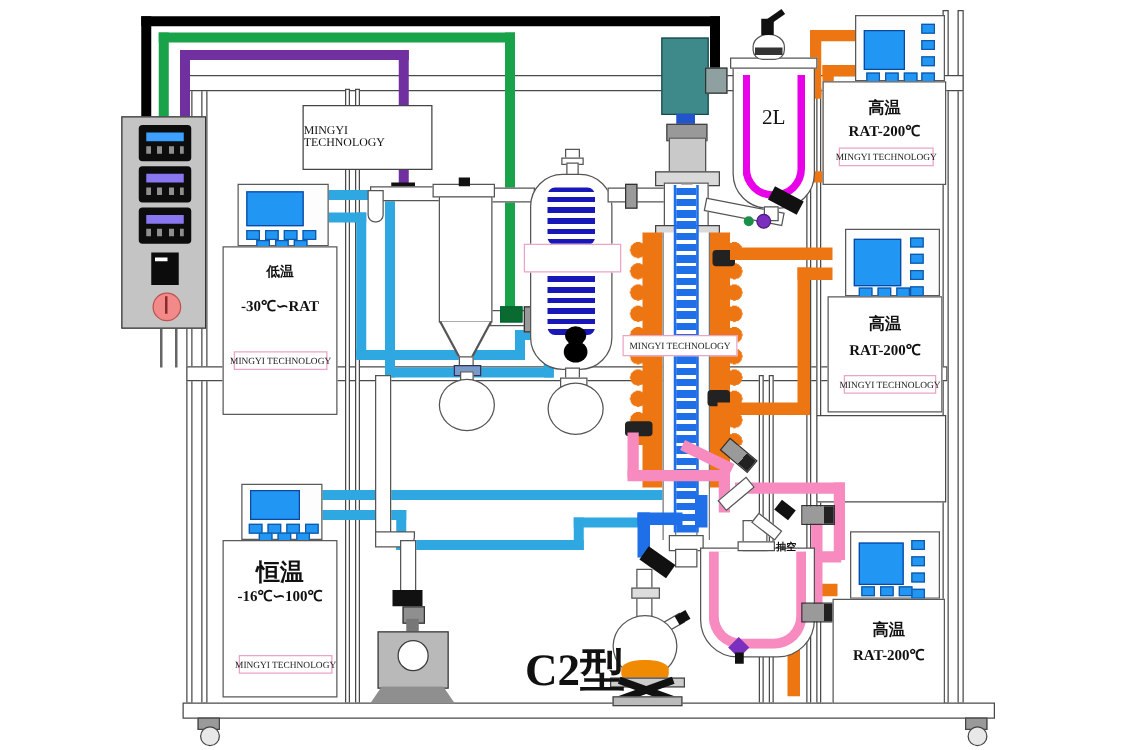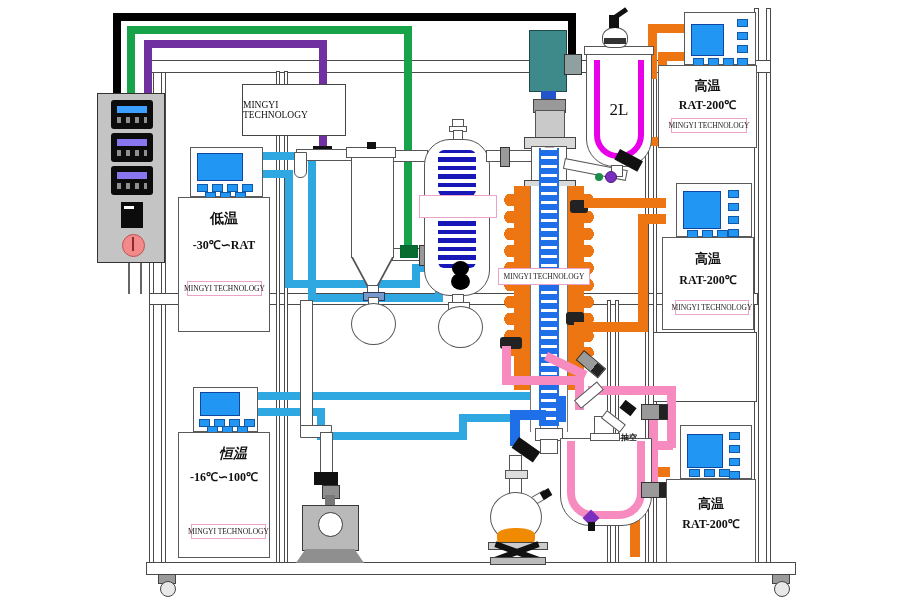--- a/index.html
+++ b/index.html
@@ -196,21 +196,21 @@
   <div class="abs" style="left:621px;top:403px;width:14px;height:10px;background:#111;transform:rotate(38deg);"></div>
   <div class="cn" style="left:616px;top:432px;width:26px;font-size:8px;">抽空</div>
   <div class="abs" style="left:641px;top:404px;width:25px;height:14px;background:linear-gradient(90deg,#9a9a9a 68%,#222 68%);border:1px solid #333;"></div>
   <div class="abs" style="left:641px;top:482px;width:25px;height:14px;background:linear-gradient(90deg,#9a9a9a 68%,#222 68%);border:1px solid #333;"></div>
   <div class="abs" style="left:585px;top:512px;width:12px;height:12px;background:#7B2FBE;transform:rotate(45deg);"></div>
   <div class="abs" style="left:588px;top:522px;width:7px;height:9px;background:#111;"></div>
 
   <div class="glass" style="left:565px;top:158px;width:64px;height:11px;transform:rotate(11deg);transform-origin:left top;"></div>
   <div class="glass" style="left:586px;top:53px;width:66px;height:114px;border-radius:0 0 28px 28px;"></div>
   <div class="abs" style="left:594px;top:60px;width:50px;height:99px;border-left:6px solid #E800E8;border-right:6px solid #E800E8;border-bottom:6px solid #E800E8;border-radius:0 0 24px 24px;box-sizing:border-box;"></div>
-  <div class="cn" style="left:598px;top:100px;width:42px;font-family:'Liberation Serif',serif;font-weight:normal;font-size:17px;">2L</div>
+  <div class="cn" style="left:598px;top:84px;width:42px;font-family:'Liberation Serif',serif;font-weight:normal;font-size:17px;">2L</div>
   <div class="abs" style="left:584px;top:46px;width:70px;height:9px;background:#fff;border:1.5px solid #555;box-sizing:border-box;"></div>
   <div class="glass" style="left:602px;top:27px;width:26px;height:21px;border-radius:50% 50% 8px 8px;"></div>
   <div class="abs" style="left:604px;top:38px;width:22px;height:6px;background:#333;"></div>
   <div class="abs" style="left:609px;top:15px;width:10px;height:13px;background:#111;"></div>
   <div class="abs" style="left:613px;top:11px;width:15px;height:5px;background:#111;transform:rotate(-35deg);"></div>
   <div class="glass" style="left:611px;top:165px;width:12px;height:12px;"></div>
   <div class="abs circ" style="left:605px;top:171px;width:10px;height:10px;background:#7B2FBE;border:1px solid #4a1a7a;"></div>
   <div class="abs circ" style="left:595px;top:173px;width:8px;height:8px;background:#1A8F4A;"></div>
   <div class="abs" style="left:620px;top:149px;width:26px;height:12px;background:#111;transform:rotate(28deg);transform-origin:left top;"></div>
 
@@ -221,54 +221,55 @@
   <div class="abs" style="left:505px;top:470px;width:21px;height:7px;background:#ddd;border:1px solid #555;"></div>
   <div class="glass" style="left:528px;top:499px;width:18px;height:9px;transform:rotate(-30deg);transform-origin:left top;"></div>
   <div class="abs" style="left:541px;top:490px;width:10px;height:8px;background:#111;transform:rotate(-30deg);"></div>
   <div class="glass circ" style="left:490px;top:492px;width:52px;height:50px;"></div>
   <div class="abs" style="left:497px;top:528px;width:38px;height:16px;background:#F08A00;border-radius:45% 45% 5px 5px;"></div>
   <div class="abs" style="left:488px;top:542px;width:58px;height:6px;background:#ccc;border:1px solid #444;"></div>
   <div class="abs" style="left:494px;top:549px;width:46px;height:6px;background:#111;transform:rotate(20deg);"></div>
   <div class="abs" style="left:494px;top:549px;width:46px;height:6px;background:#111;transform:rotate(-20deg);"></div>
   <div class="abs" style="left:490px;top:557px;width:54px;height:6px;background:#bbb;border:1px solid #444;"></div>
 
+  <div class="cn" style="left:394px;top:512px;width:132px;font-size:36px;font-weight:600;">C2型</div>
 
   <div class="ctl-head" style="left:190px;top:147px;width:73px;height:50px;"></div>
   <div class="screen" style="left:197px;top:153px;width:46px;height:28px;"></div>
   <div class="btnrow" style="left:197px;top:184px;">
     <span class="btn"></span>
       <span class="btn"></span>
       <span class="btn"></span>
       <span class="btn"></span>
   </div>
   <div class="btnrow" style="left:205px;top:192px;">
     <span class="btn"></span>
       <span class="btn"></span>
       <span class="btn"></span>
   </div>
   <div class="ctl-body" style="left:178px;top:197px;width:92px;height:135px;"></div>
-  <div class="cn" style="left:178px;top:210px;width:92px;font-size:14px;">低温</div>
+  <div class="cn" style="left:178px;top:210px;width:92px;font-size:11px;">低温</div>
   <div class="cn" style="left:178px;top:236px;width:92px;font-size:12px;">-30℃∽RAT</div>
   <div class="badge" style="left:187px;top:281px;width:75px;height:15px;">MINGYI TECHNOLOGY</div>
 
   <div class="ctl-head" style="left:193px;top:387px;width:65px;height:45px;"></div>
   <div class="screen" style="left:200px;top:392px;width:40px;height:24px;"></div>
   <div class="btnrow" style="left:199px;top:419px;">
     <span class="btn"></span>
       <span class="btn"></span>
       <span class="btn"></span>
       <span class="btn"></span>
   </div>
   <div class="btnrow" style="left:207px;top:426px;">
     <span class="btn"></span>
       <span class="btn"></span>
       <span class="btn"></span>
   </div>
   <div class="ctl-body" style="left:178px;top:432px;width:92px;height:126px;"></div>
-  <div class="cn" style="left:178px;top:445px;width:110px;font-size:14px;font-style:italic;">恒温</div>
+  <div class="cn" style="left:178px;top:445px;width:92px;font-size:19px;">恒温</div>
   <div class="cn" style="left:178px;top:468px;width:92px;font-size:12px;">-16℃∽100℃</div>
   <div class="badge" style="left:191px;top:524px;width:75px;height:15px;">MINGYI TECHNOLOGY</div>
 
   <div class="ctl-head" style="left:684px;top:12px;width:72px;height:53px;"></div>
   <div class="screen" style="left:691px;top:24px;width:33px;height:32px;"></div>
   <div class="btncol" style="left:737px;top:19px;">
     <span class="btn"></span>
       <span class="btn"></span>
       <span class="btn"></span>
       <span class="btn"></span>

